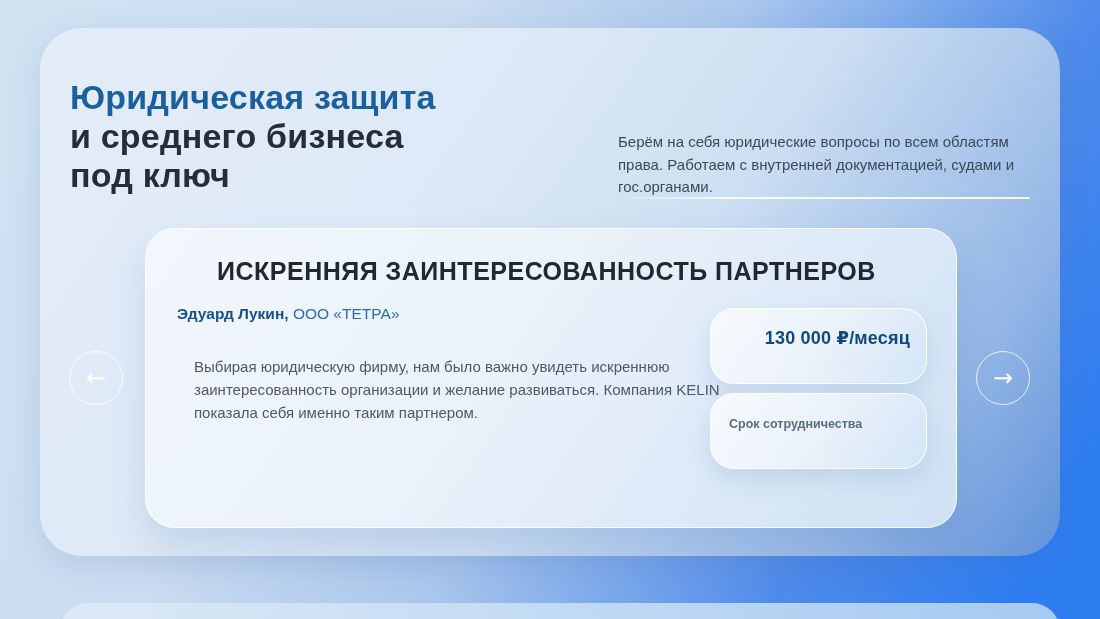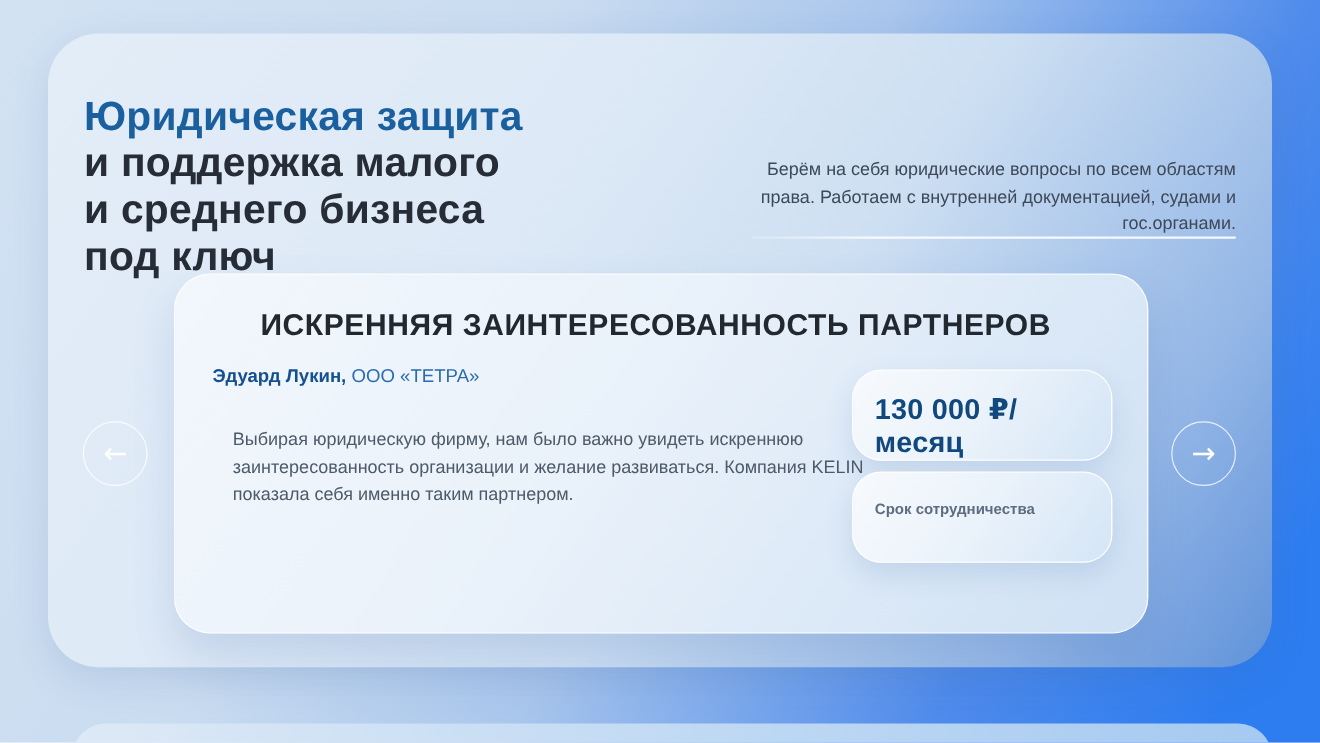--- a/index.html
+++ b/index.html
@@ -10,21 +10,21 @@
     padding-left:16px;
   }
   .slide{
     position:absolute;left:40px;top:28px;width:1020px;height:528px;border-radius:42px;
     background:linear-gradient(125deg,#e3edf8 0%,#dde9f6 36%,#cddff2 58%,#93b6e6 84%,#6092da 100%);
     box-shadow:0 10px 30px rgba(60,100,160,0.15);
   }
   .title{position:absolute;left:30px;top:27px;font-size:34px;line-height:39px;font-weight:700;color:#262d36;letter-spacing:.2px;}
   .title .line1{color:#1a5f9e;display:block;}
   .title span{display:block;}
-  .intro{position:absolute;right:30px;top:103px;width:412px;text-align:right;font-size:15px;line-height:1.5;color:#3d4document;color:#3d4959;}
+  .intro{position:absolute;right:30px;top:103px;width:412px;text-align:left;font-size:15px;line-height:1.5;color:#3d4document;color:#3d4959;}
   .intro-divider{position:absolute;right:30px;top:169px;width:404px;height:2px;border-radius:2px;
     background:linear-gradient(to right,rgba(255,255,255,0.15),rgba(255,255,255,0.85) 25%,rgba(255,255,255,0.9));}
   .testimonial{
     position:absolute;left:105px;top:200px;width:812px;height:300px;border-radius:30px;
     background:linear-gradient(125deg,#f2f7fc 0%,#e9f1fa 45%,#cfe1f4 100%);
     border:1.5px solid rgba(255,255,255,0.85);
     box-shadow:0 18px 35px rgba(70,110,175,0.18);
     box-sizing:border-box;
   }
   .t-heading{position:absolute;left:31px;top:28px;font-size:25px;font-weight:700;letter-spacing:.5px;color:#22282f;margin-left:40px;}
@@ -35,21 +35,21 @@
   .t-p2{position:absolute;left:31px;top:181px;width:534px;font-size:15px;line-height:1.52;color:#4d5a68;}
   .stat{
     position:absolute;left:564px;width:217px;border-radius:24px;box-sizing:border-box;
     background:linear-gradient(125deg,#f7fafd 0%,#eaf2fa 50%,#d4e5f6 100%);
     border:1.5px solid rgba(255,255,255,0.9);
     box-shadow:0 10px 22px rgba(70,110,175,0.16);
     padding:18px 16px 0 18px;
   }
   .stat-1{top:79px;height:76px;}
   .stat-2{top:164px;height:76px;}
-  .stat-value{font-size:24px;font-weight:700;letter-spacing:.2px;}
+  .stat-value{font-size:18px;font-weight:700;letter-spacing:.2px;text-align:right;}
   .stat-1 .stat-value{color:#11497f;}
   .stat-2 .stat-value{color:#1266b3;}
   .stat-label{margin-top:4px;font-size:12.5px;font-weight:600;line-height:1.35;color:#5d6d80;}
   .nav-btn{
     position:absolute;top:351px;width:54px;height:54px;border-radius:50%;
     border:1.6px solid rgba(255,255,255,0.8);background:transparent;cursor:pointer;
     color:#ffffff;font-size:24px;line-height:50px;text-align:center;padding:0;
     font-family:"DejaVu Sans",sans-serif;
   }
   .nav-prev{left:69px;color:rgba(255,255,255,0.95);}
@@ -61,21 +61,20 @@
 </style>
 </head>
 <body>
 
 <div class="page">
 
   <div class="slide">
 
     <h1 class="title">
       <span class="line1">Юридическая защита</span>
-      <span>и поддержка малого</span>
       <span>и среднего бизнеса</span>
       <span>под ключ</span>
     </h1>
 
     <div class="intro">Берём на себя юридические вопросы по всем областям права. Работаем с внутренней документацией, судами и гос.органами.</div>
     <div class="intro-divider"></div>
 
     <div class="testimonial">
       <div class="t-heading">ИСКРЕННЯЯ ЗАИНТЕРЕСОВАННОСТЬ ПАРТНЕРОВ</div>
 

